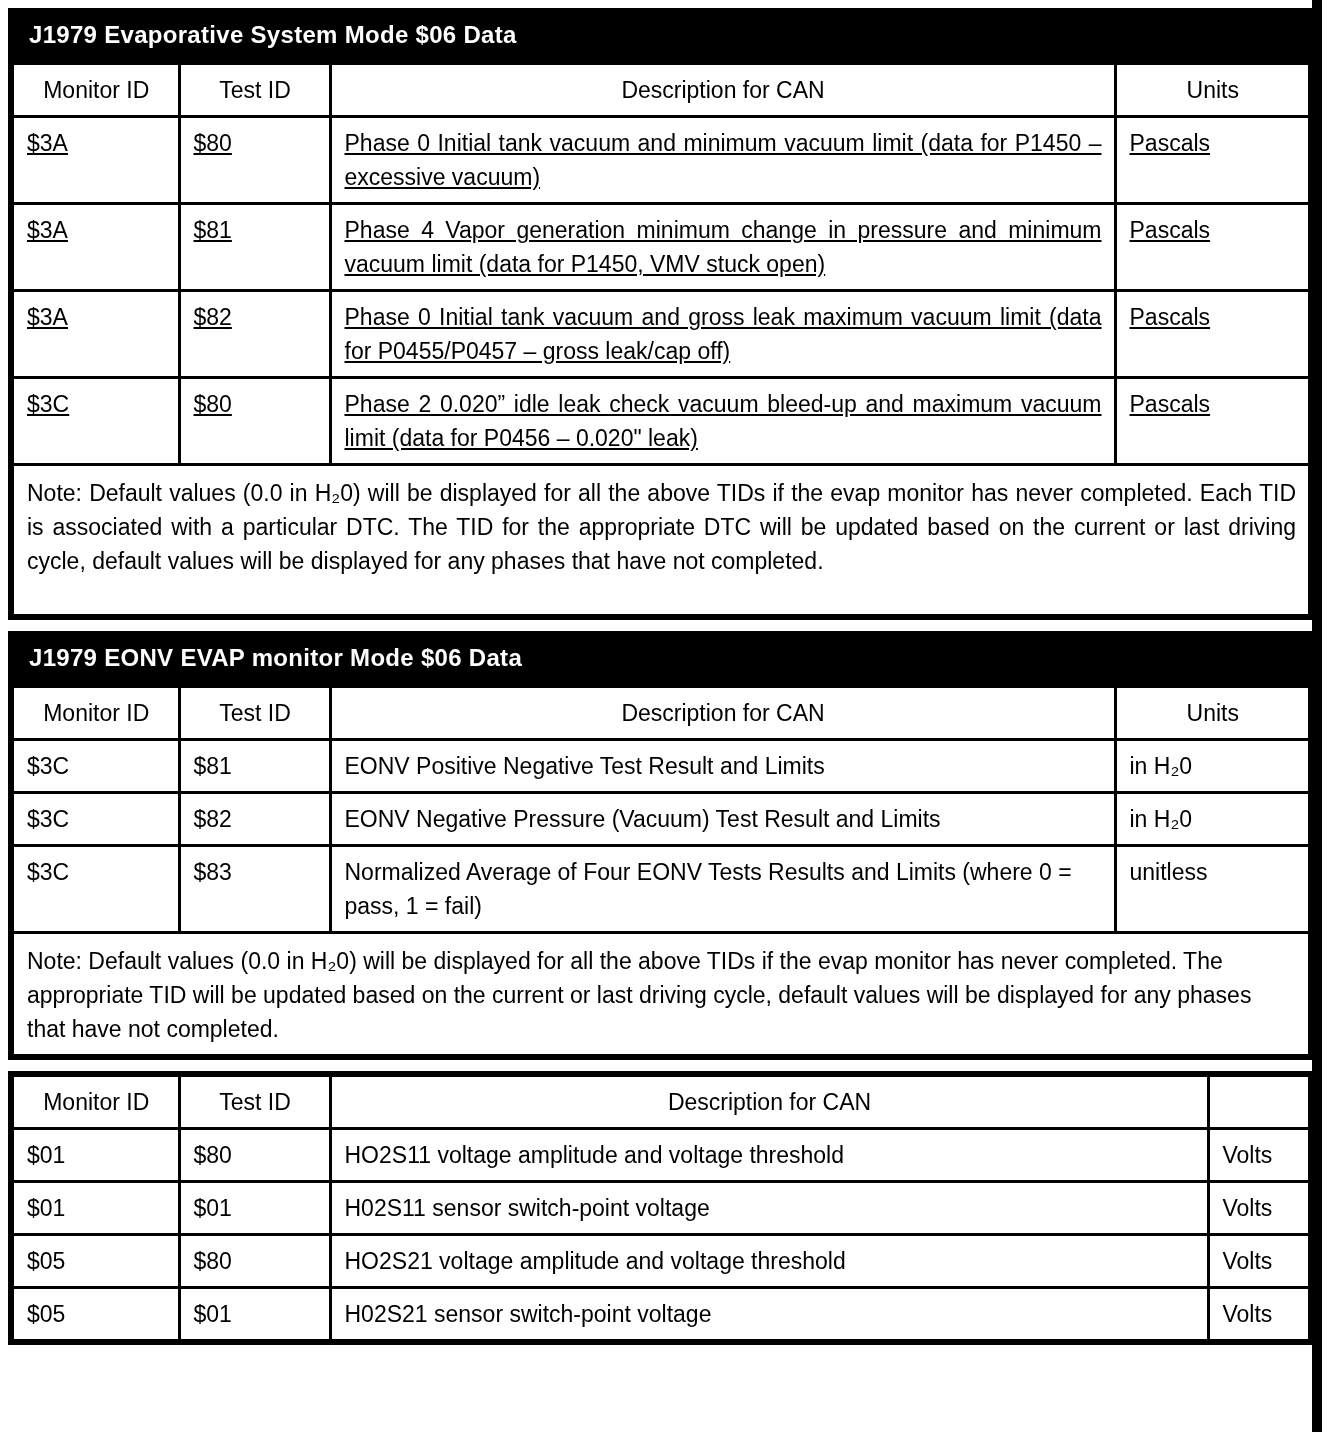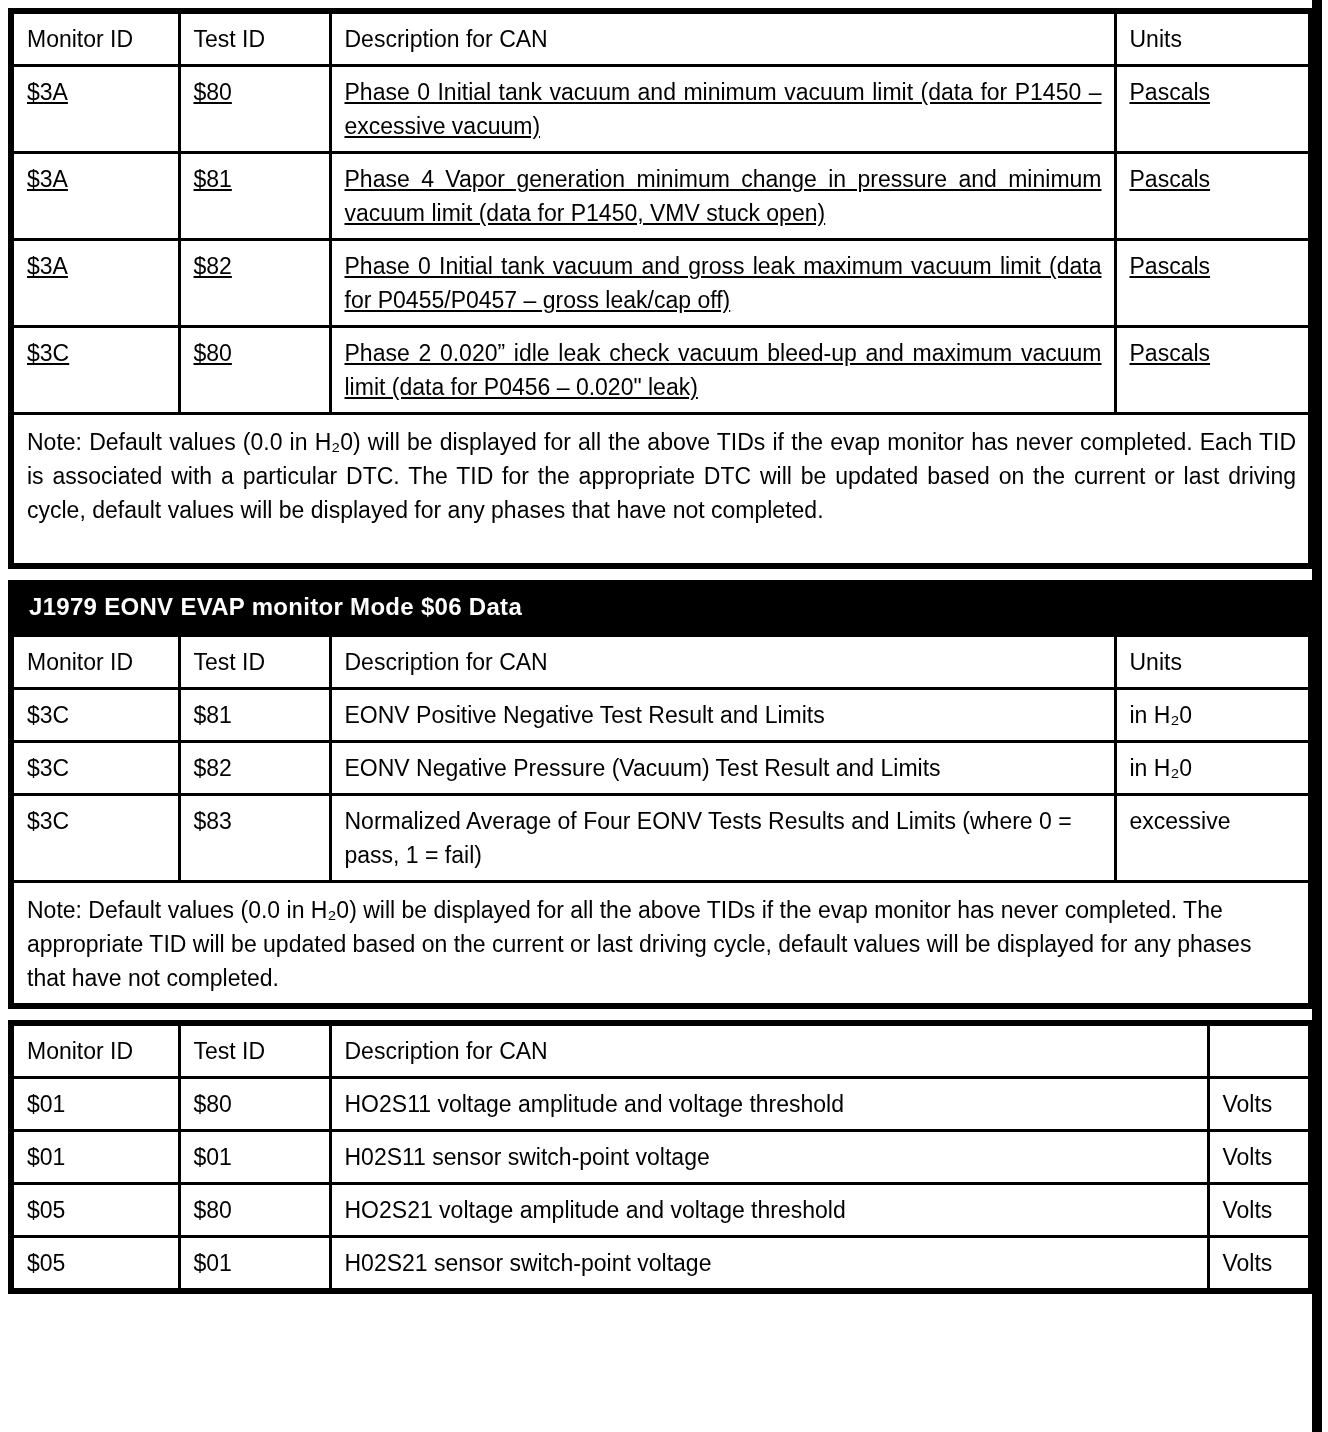--- a/index.html
+++ b/index.html
@@ -48,21 +48,21 @@
     color: #fff;
     text-align: left;
     font-weight: bold;
     font-size: 24px;
     height: 52px;
     vertical-align: middle;
     padding: 4px 12px 10px 15px;
     letter-spacing: 0.3px;
   }
   tr.head-row th {
-    text-align: left;
+    text-align: center;
     font-weight: normal;
     height: 52px;
   }
   tr.data-row td { height: 52px; }
   .t1 tr.data-row td { height: 86px; text-decoration: underline; }
   .t2 tr.row-tall td { height: 83px; }
   .t3 tr.data-row td { height: 52px; margin-top: 11px; }
   td.desc { padding-right: 14px; }
   .t1 td.desc { text-align: justify; }
   tr.note-row td {
@@ -81,20 +81,23 @@
 <div class="page">
 
   <table class="mode06 t1">
     <colgroup>
         <col style="width:168px">
         <col style="width:151px">
         <col style="width:785px">
         <col style="width:196px">
       </colgroup>
     <tbody>
+        <tr class="title-row">
+      <th colspan="4">J1979 Evaporative System Mode $06 Data</th>
+    </tr>
     <tr class="head-row">
       <th>Monitor ID</th>
       <th>Test ID</th>
       <th>Description for CAN</th>
       <th>Units</th>
     </tr>
     <tr class="data-row">
       <td>$3A</td>
       <td>$80</td>
       <td class="desc">Phase 0 Initial tank vacuum and minimum vacuum limit (data for P1450 – excessive vacuum)</td>
@@ -150,21 +153,21 @@
     <tr class="data-row">
       <td>$3C</td>
       <td>$82</td>
       <td class="desc">EONV Negative Pressure (Vacuum) Test Result and Limits</td>
       <td>in H₂0</td>
     </tr>
     <tr class="data-row row-tall">
       <td>$3C</td>
       <td>$83</td>
       <td class="desc">Normalized Average of Four EONV Tests Results and Limits (where 0 = pass, 1 = fail)</td>
-      <td>excessive</td>
+      <td>unitless</td>
     </tr>
     <tr class="note-row">
       <td colspan="4">Note: Default values (0.0 in H₂0) will be displayed for all the above TIDs if the evap monitor has never completed. The appropriate TID will be updated based on the current or last driving cycle, default values will be displayed for any phases that have not completed.</td>
     </tr>
   </tbody>
     </table>
 
   <table class="mode06 t3">
     <colgroup>
         <col style="width:168px">

